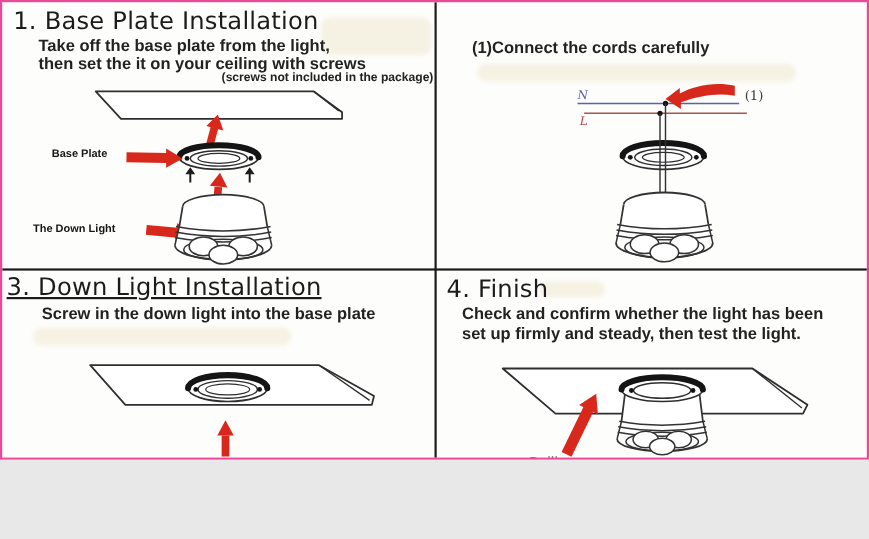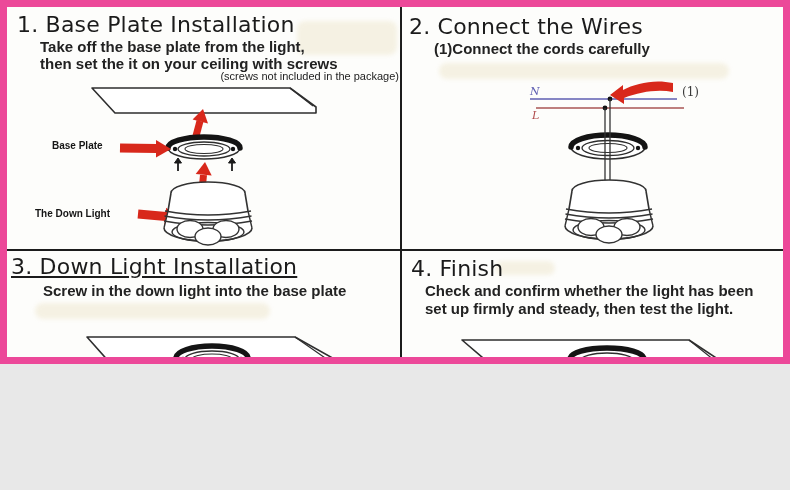--- a/index.html
+++ b/index.html
@@ -1,34 +1,34 @@
 <!DOCTYPE html>
 <html><head>
 <meta charset="utf-8">
 <style>
   html,body{margin:0;padding:0;background:#e8e8e8;}
   .screen{
     position:relative;
-    width:790px;height:364px;
+    width:790px;height:418px;
     background:#fdfdfb;
-    border:7px solid #ec4899;
+    border:2px solid #ec4899;
     box-sizing:border-box;
     overflow:hidden;
     font-family:"Liberation Sans", sans-serif;
     color:#1d1d1d;
   }
   .divider-v{position:absolute;left:393px;top:0;width:2px;height:490px;background:#1c1c1c;}
   .divider-h{position:absolute;left:0;top:242px;width:790px;height:2px;background:#1c1c1c;}
   .abs{position:absolute;white-space:nowrap;}
   .p-title{
     font-family:"DejaVu Sans","Liberation Sans",sans-serif;
     font-size:22px;font-weight:500;letter-spacing:.2px;color:#1b1b1b;
   }
   .p-body{font-size:15px;font-weight:700;color:#222;}
-  .p-note{font-size:11px;font-weight:400;color:#222;}
+  .p-note{font-size:11px;font-weight:700;color:#222;}
   .diagram-label{font-size:10px;font-weight:700;color:#151515;}
   .ceiling-label{font-size:14.5px;font-weight:400;color:#1b1b1b;}
   .wire-label{font-family:"DejaVu Serif","Liberation Serif",serif;font-style:italic;font-size:11px;font-weight:400;}
   .wire-n{color:#5e5eb2;}
   .wire-l{color:#b04b4b;}
   .callout{font-family:"DejaVu Serif","Liberation Serif",serif;font-size:12px;color:#3a3a3a;}
   .smudge{position:absolute;background:#efe8d0;opacity:.55;filter:blur(2px);border-radius:8px;z-index:1;}
   .art{position:absolute;left:0;top:0;z-index:2;}
   .txt{z-index:3;}
 </style>
@@ -204,21 +204,20 @@
   <div class="divider-v"></div>
   <div class="divider-h"></div>
 
   <div class="abs txt p-title" style="left:10px;top:5px;">1. Base Plate Installation</div>
   <div class="abs txt p-body" style="left:33px;top:48px;">then set the it on your ceiling with screws</div>
   <div class="abs txt p-body" style="left:33px;top:31px;">Take off the base plate from the light,</div>
   <div class="abs txt p-note" style="left:170px;top:63px;width:222px;text-align:right;">(screws not included in the package)</div>
   <div class="abs txt diagram-label" style="left:45px;top:133px;">Base Plate</div>
   <div class="abs txt diagram-label" style="left:28px;top:201px;">The Down Light</div>
 
-  <div class="abs txt p-title" style="left:402px;top:7px;">2. Connect the Wires</div>
   <div class="abs txt p-body" style="left:427px;top:33px;">(1)Connect the cords carefully</div>
   <div class="abs txt wire-label wire-n" style="left:523px;top:78px;">N</div>
   <div class="abs txt wire-label wire-l" style="left:525px;top:102px;">L</div>
   <div class="abs txt callout" style="left:675px;top:78px;">(1)</div>
 
   <div class="abs txt p-title" style="left:4px;top:247px;text-decoration:underline;">3. Down Light Installation</div>
   <div class="abs txt p-body" style="left:36px;top:275px;">Screw in the down light into the base plate</div>
 
   <div class="abs txt p-title" style="left:404px;top:249px;">4. Finish</div>
   <div class="abs txt p-body" style="left:418px;top:275px;">Check and confirm whether the light has been</div>

